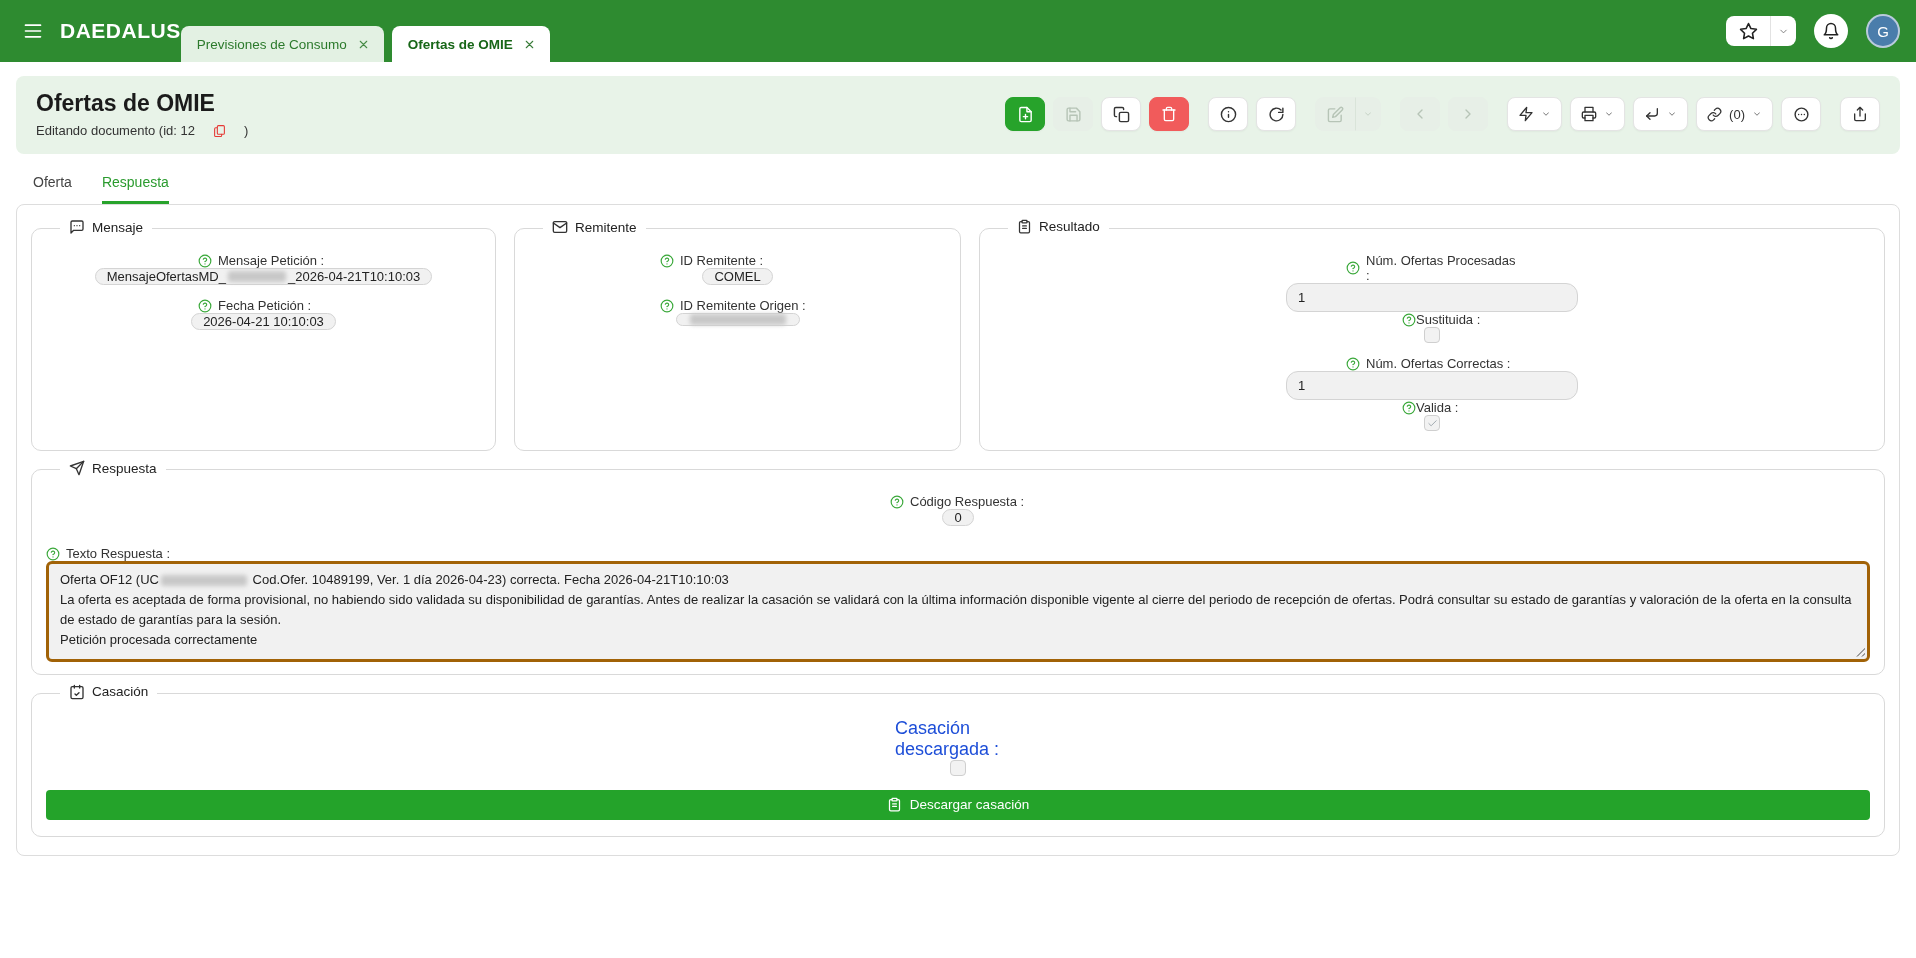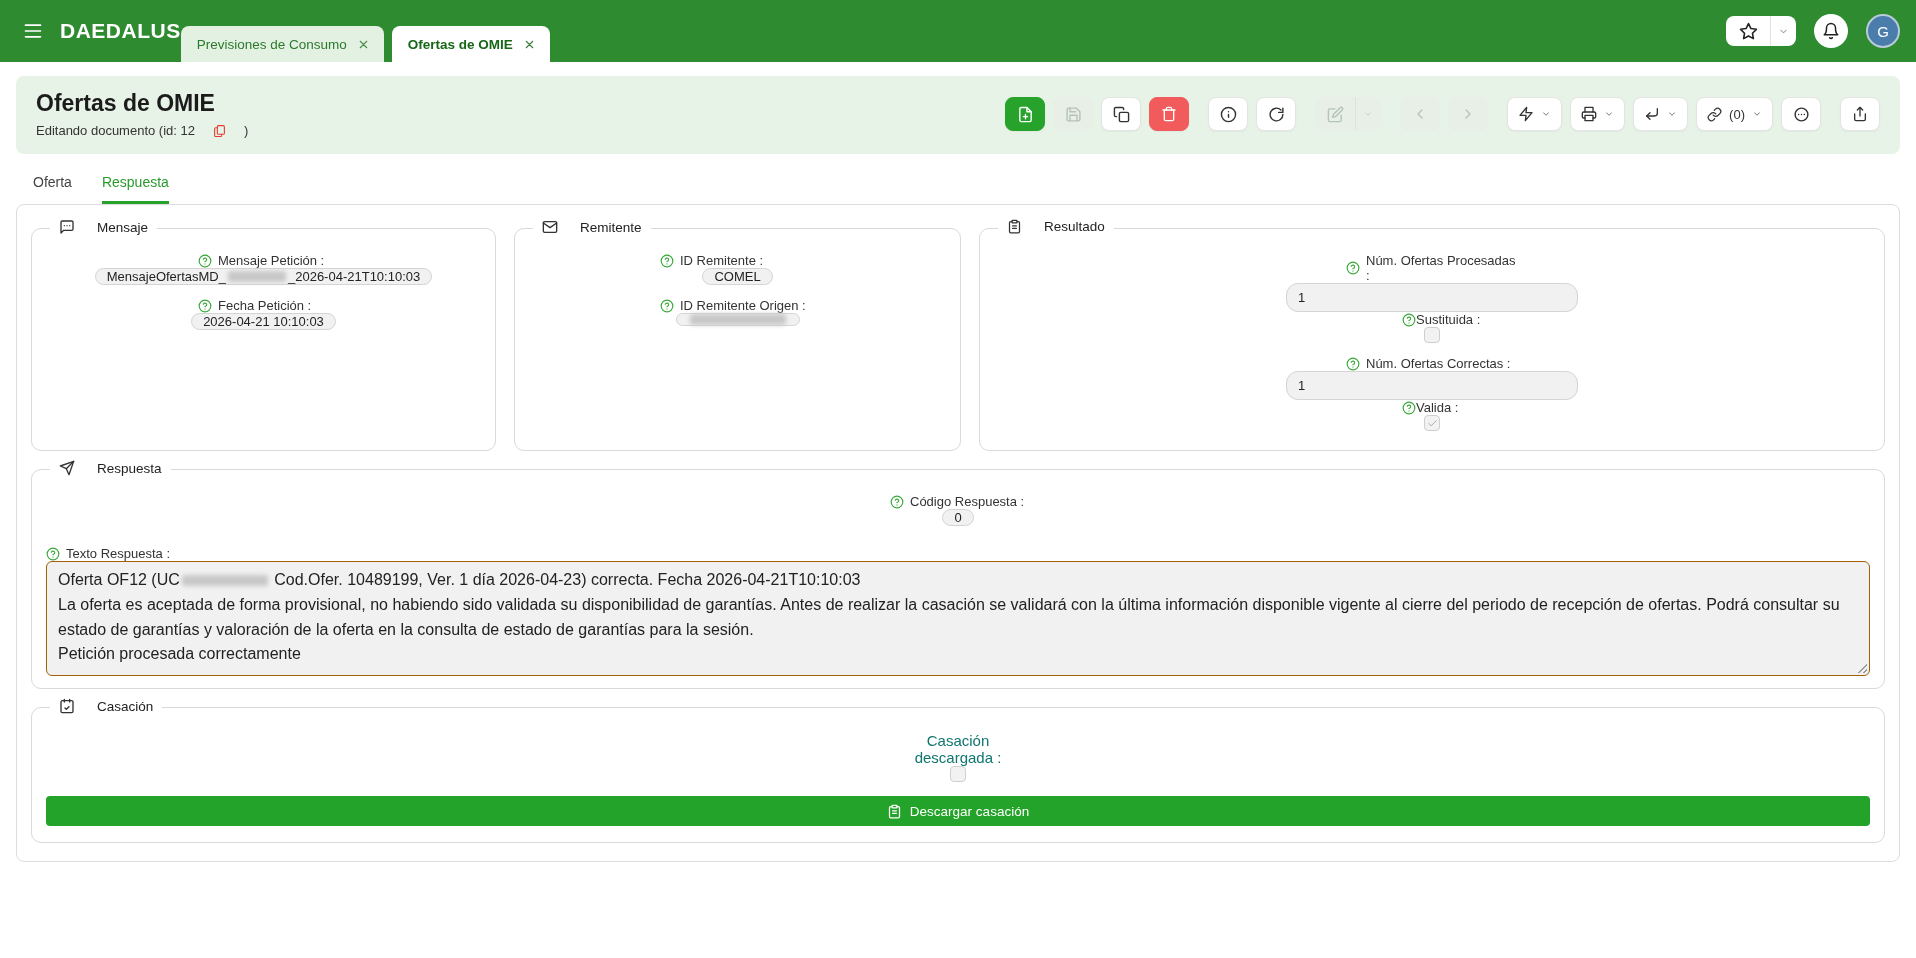--- a/index.html
+++ b/index.html
@@ -53,22 +53,22 @@
   
   .view-tabs { display:flex; gap:30px; padding:20px 0 0 33px; }
   .view-tab { font-size:14px; padding-bottom:11px; cursor:pointer; }
   .view-tab.inactive { color:#444; }
   .view-tab.active { color:#2a9b2e; border-bottom:3px solid #27a32b; }
 
   
   .form-card { margin:0 16px; border:1px solid #ddd; border-radius:8px; padding:14px 14px 18px; background:#fff; }
   .fs-row { display:flex; gap:18px; }
   .fieldset { position:relative; border:1px solid #d9d9d9; border-radius:10px; padding:24px 14px 6px; margin-top:9px; }
-  .legend { position:absolute; top:-10px; left:18px; background:#fff; padding:0 9px; display:flex;
-    align-items:center; gap:22px; font-size:13.5px; color:#222; }
+  .legend { position:absolute; top:-10px; left:28px; background:#fff; padding:0 9px; display:flex;
+    align-items:center; gap:7px; font-size:13.5px; color:#222; }
   .legend svg { color:#333; }
 
   .field-row { display:flex; align-items:center; margin-bottom:13px;flex-direction:column; }
   .field-label { display:flex; align-items:center; gap:6px; font-size:13px; color:#333; flex-shrink:0; }
   .help { color:#3aa83a; flex-shrink:0; }
   .field-input { flex:1; background:#f1f1f1; border:1px solid #d4d4d4; border-radius:12px; height:29px;
     display:flex; align-items:center; padding:0 11px; font-size:13px; color:#222; }
   .redacted { display:inline-block; height:11px; border-radius:3px; background:#c8c8c8; filter:blur(2px);
     vertical-align:middle; margin:0 2px; }
 
@@ -81,27 +81,27 @@
   .res-input { flex:none; width:292px; }
   .check-label { display:flex; align-items:center; font-size:13px; color:#333; margin-left:28px; width:88px; }
   .checkbox { width:16px; height:16px; border-radius:4px; background:#f2f2f2; border:1px solid #cfcfcf;
     display:flex; align-items:center; justify-content:center; color:transparent; cursor:pointer; }
   .checkbox.checked { color:#9aa3ab; }
 
   .fs-full { margin-top:18px; }
   .fs-respuesta .field-label { width:136px; }
   .textarea-row { align-items:flex-start; margin-bottom:6px; }
   .textarea-row .field-label { padding-top:7px; }
-  .field-textarea { flex:1; background:#f1f1f1; border:1px solid #a16207; border-radius:6px;
-    padding:6px 11px 8px; font-size:16px; line-height:1.55; color:#222; position:relative; min-height:88px; }
+  .field-textarea { flex:1; background:#f1f1f1; border:3px solid #a16207; border-radius:6px;
+    padding:6px 11px 8px; font-size:13px; line-height:1.55; color:#222; position:relative; min-height:88px; }
   .field-textarea .resize { position:absolute; right:2px; bottom:2px; width:10px; height:10px;
     clip-path:polygon(100% 0,100% 100%,0 100%);
     background:repeating-linear-gradient(-45deg,#f1f1f1 0 2px,#9c9c9c 2px 3.5px); }
 
-  .fs-casacion .cas-label { display:flex; align-items:center; gap:10px; font-size:15px; color:#0f766e; width:126px;text-align:center; }
+  .fs-casacion .cas-label { display:flex; align-items:center; gap:10px; font-size:18px; color:#1d4ed8; width:126px; }
   .download-btn { margin:14px 0 10px; height:30px; width:100%; background:#24a32a; border:none; border-radius:4px;
     color:#fff; font-size:13.5px; font-family:inherit; display:flex; align-items:center; justify-content:center;
     gap:8px; cursor:pointer;text-align:right; }
 </style>
 </head>
 <body>
 
 <div class="topbar">
   <div class="hamburger">
     <svg class="ic" width="26" height="20" viewBox="0 0 24 24" stroke-width="2.6">

